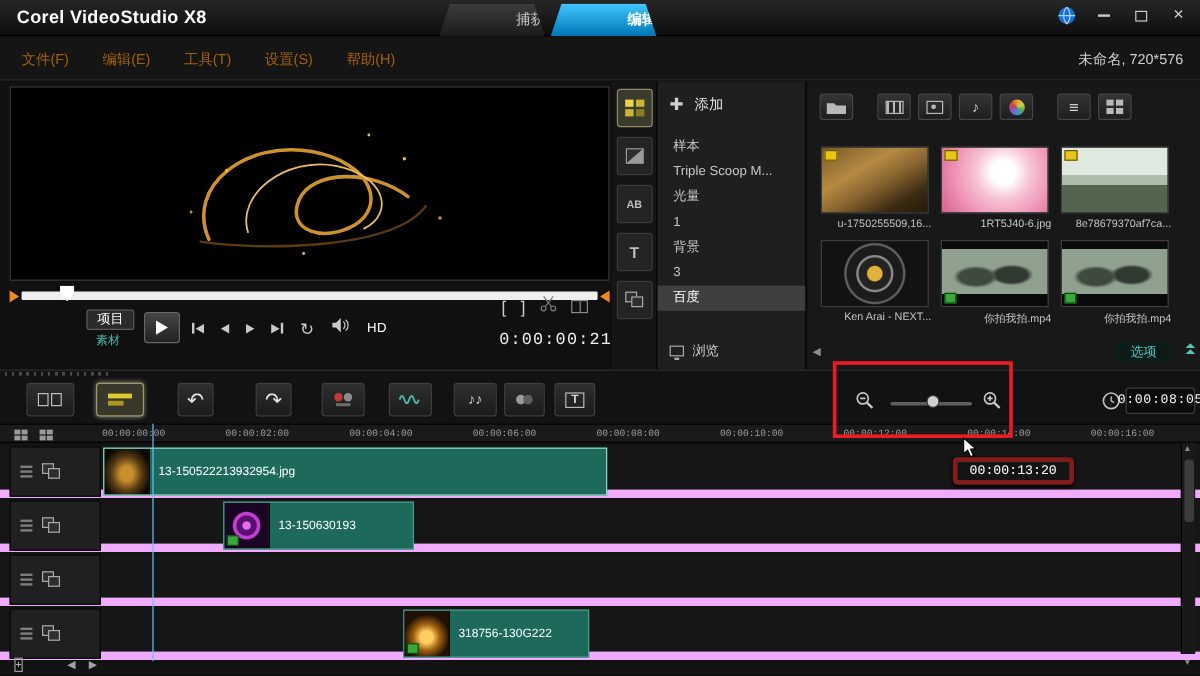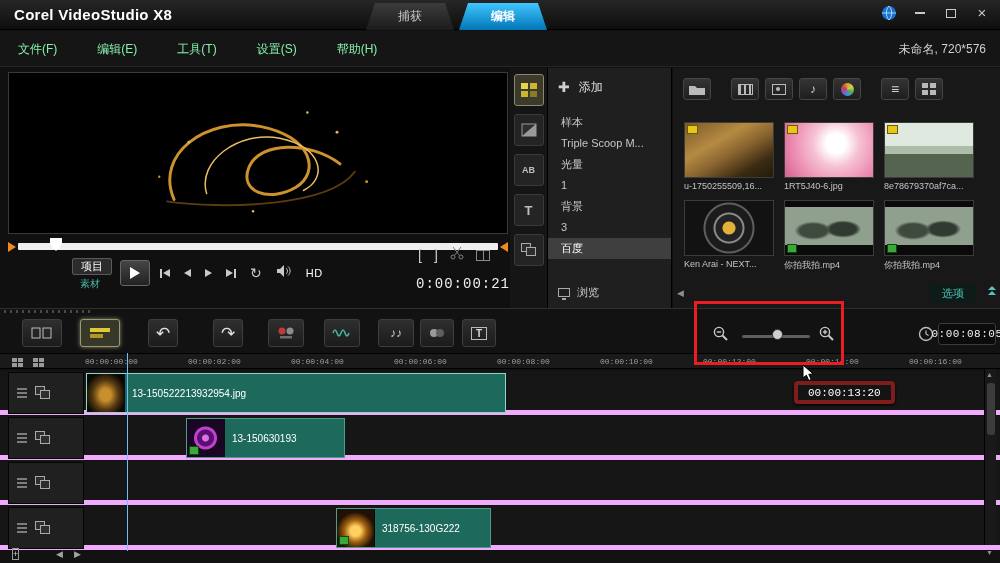--- a/index.html
+++ b/index.html
@@ -6,31 +6,31 @@
   html,body{width:1000px;height:563px;overflow:hidden}
   body{font-family:"Liberation Sans",sans-serif;background:#000;color:#ddd;position:relative}
   .mono{font-family:Liberation Mono, monospace}
 
   .app{position:absolute;inset:0;background:#101010}
 
   
   .titlebar{position:absolute;left:0;top:0;width:1000px;height:30px;background:linear-gradient(#262626,#0e0e0e);border-bottom:1px solid #000}
   .app-title{position:absolute;left:14px;top:6px;font-size:15px;font-weight:bold;color:#fff;letter-spacing:.3px}
   .tabs{position:absolute;left:366px;top:3px;display:flex;gap:5px}
-  .tab{width:88px;height:27px;line-height:27px;text-align:center;font-size:12px;color:#c8c8c8;background:linear-gradient(#3c3c3c,#1b1b1b);clip-path:polygon(9px 0,calc(100% - 9px) 0,100% 100%,0 100%)}
+  .tab{width:88px;height:27px;line-height:27px;text-align:right;font-size:12px;color:#c8c8c8;background:linear-gradient(#3c3c3c,#1b1b1b);clip-path:polygon(9px 0,calc(100% - 9px) 0,100% 100%,0 100%)}
   .tab.active{background:linear-gradient(#41c6ff,#0076b6);color:#fff;font-weight:bold}
   .win-controls{position:absolute;right:10px;top:5px;display:flex;align-items:center;gap:15px}
   .wc{display:inline-flex;align-items:center;justify-content:center;width:16px;height:16px;cursor:default}
   .wc .dash{width:10px;height:2px;background:#c9c9c9}
   .wc .box{width:10px;height:9px;border:1px solid #c9c9c9}
   .wc.close{font-size:15px;color:#c9c9c9;line-height:16px}
 
   
   .menubar{position:absolute;left:0;top:31px;width:1000px;height:36px;background:#151515;border-bottom:1px solid #262626}
-  .menu-items{position:absolute;left:18px;top:10px;display:flex;gap:40px;font-size:12px;color:#86efac}
+  .menu-items{position:absolute;left:18px;top:10px;display:flex;gap:28px;font-size:12px;color:#a16207}
   .menu-item{cursor:default}
   .project-info{position:absolute;right:14px;top:10px;font-size:12px;color:#cfcfcf}
 
   
   .video{position:absolute;left:8px;top:72px;width:500px;height:162px;background:#000;border:1px solid #3a3a3a}
   .vid-art{position:absolute;inset:0;width:100%;height:100%}
   .scrubber{position:absolute;left:8px;top:238px;width:500px;height:16px}
   .scrub-track{position:absolute;left:10px;right:10px;top:5px;height:7px;background:#efefef;border-radius:1px}
   .mark-in{position:absolute;left:0;top:4px;width:0;height:0;border-top:5px solid transparent;border-bottom:5px solid transparent;border-left:8px solid #f08a1d}
   .mark-out{position:absolute;right:0;top:4px;width:0;height:0;border-top:5px solid transparent;border-bottom:5px solid transparent;border-right:8px solid #f08a1d}
@@ -83,21 +83,21 @@
   .film-ic{width:15px;height:11px;border:1px solid #b9b9b9;background:repeating-linear-gradient(90deg,#b9b9b9 0 2px,transparent 2px 5px)}
   .photo-ic{width:14px;height:11px;border:1px solid #b9b9b9;position:relative}
   .photo-ic::after{content:"";position:absolute;left:3px;top:2px;width:4px;height:4px;border-radius:50%;background:#b9b9b9}
   .note-ic{font-size:12px}
   .wheel-ic{width:13px;height:13px;border-radius:50%;background:conic-gradient(#e0a030,#d0d040,#50b050,#4090d0,#9050c0,#d04040,#e0a030)}
   .list-ic{font-size:14px;line-height:12px}
   .grid-ic{display:grid;grid-template-columns:6px 6px;grid-template-rows:5px 5px;gap:2px}
   .grid-ic i{background:#b9b9b9}
 
   .thumb{position:absolute;width:90px;height:56px;border:1px solid #3c3c3c;overflow:hidden}
-  .thumb-label{position:absolute;width:92px;font-size:9px;color:#c4c4c4;white-space:nowrap;overflow:hidden;text-align:left}
+  .thumb-label{position:absolute;width:92px;font-size:9px;color:#c4c4c4;white-space:nowrap;overflow:hidden;text-align:right}
   .badge-y{position:absolute;left:2px;top:2px;width:11px;height:9px;background:#e8c619;border:1px solid #6b5a00}
   .badge-g{position:absolute;left:2px;bottom:2px;width:10px;height:9px;background:#3aa83a;border:1px solid #0c4a0c}
   .th1{background:linear-gradient(150deg,#7a5a28 0%,#b58a42 35%,#8a6530 55%,#3a2a12 80%,#241a0a 100%)}
   .th2{background:radial-gradient(circle at 58% 38%,#ffffff 0 16%,#f6c2d3 38%,#ee93b6 66%,#d5628f 100%)}
   .th3{background:linear-gradient(#dfe9df 0 42%,#aebcaa 42% 58%,#55644e 58% 100%)}
   .th4{background:radial-gradient(circle at 50% 50%,#e0b23a 0 6px,#232323 7px 13px,#8a8a8a 14px 15px,#1b1b1b 16px 23px,#5e5e5e 24px 25px,#121212 26px)}
   .th5{background:radial-gradient(ellipse at 32% 55%,#3f4a3f 0 16%,transparent 22%),radial-gradient(ellipse at 66% 52%,#303a30 0 16%,transparent 22%),linear-gradient(#0a0a0a 0 12%,#8fa08f 12% 82%,#0a0a0a 82% 100%)}
   .lib-bottom{position:absolute;left:0;bottom:4px;width:100%;height:20px}
   .lib-scroll-left{position:absolute;left:4px;top:4px;font-size:9px;color:#8d8d8d}
   .options-chip{position:absolute;right:24px;top:0;background:rgba(10,30,26,.75);color:#53c6b8;font-size:11px;padding:2px 12px;border-radius:2px}
@@ -118,21 +118,21 @@
   .time-box{position:absolute;left:938px;top:14px;width:58px;height:22px;background:#0b0b0b;border:1px solid #3a3a3a;border-radius:3px;color:#f0f0f0;font-size:11px;display:flex;align-items:center;justify-content:center;letter-spacing:.5px}
   .annotation{position:absolute;left:694px;top:-8px;width:150px;height:64px;border:3px solid #ec1c24;z-index:60}
 
   .ruler{position:absolute;left:0;top:44px;width:1000px;height:16px;background:#1a1a1a;border-top:1px solid #000;border-bottom:1px solid #000}
   .ruler-left{position:absolute;left:8px;top:2px;width:76px;height:12px;display:flex;gap:10px;align-items:center;padding-left:4px}
   .mini-grid{display:grid;grid-template-columns:5px 5px;grid-template-rows:4px 4px;gap:1px}
   .mini-grid i{background:#9a9a9a}
   .rlabel{position:absolute;top:3px;font-size:8px;color:#9d9d9d;white-space:nowrap}
 
   .tracks{position:absolute;left:0;top:60px;width:1000px;height:182px}
-  .track-row{position:absolute;left:0;width:1000px;height:44px;background:#161616;border-bottom:5px solid #f0abfc}
+  .track-row{position:absolute;left:0;width:1000px;height:44px;background:#161616;border-bottom:7px solid #f0abfc}
   .track-header{position:absolute;left:8px;top:1px;width:76px;height:42px;background:#202020;border:1px solid #050505;display:flex;align-items:center;gap:8px;padding-left:8px}
   .mini-strip{display:flex;flex-direction:column;gap:2px}
   .mini-strip i{width:10px;height:2px;background:#7d7d7d}
   .clip{position:absolute;top:2px;height:40px;display:flex;align-items:stretch;background:#1d6a5c;border:1px solid #4e9c8c;overflow:hidden}
   .clip.selected{border-color:#8fd7c6}
   .clip-thumb{width:38px;flex:0 0 38px;position:relative;border-right:1px solid #0a0a0a}
   .clip-label{font-size:10px;color:#fff;align-self:center;padding:0 7px;white-space:nowrap;overflow:hidden}
   .art-swirl{background:radial-gradient(ellipse at 50% 55%,#c98f2e 0 20%,#5a3c12 48%,#0a0804 78%)}
   .art-ring{background:radial-gradient(circle at 50% 50%,#e070e8 0 3px,#5a1070 4px 8px,#c040d0 9px 11px,#1a0522 12px)}
   .art-fire{background:radial-gradient(circle at 30% 40%,#ff7040 0 3px,transparent 4px),radial-gradient(circle at 62% 52%,#40c0ff 0 3px,transparent 4px),radial-gradient(circle at 46% 72%,#ffd040 0 4px,transparent 5px),#0a0a16}

